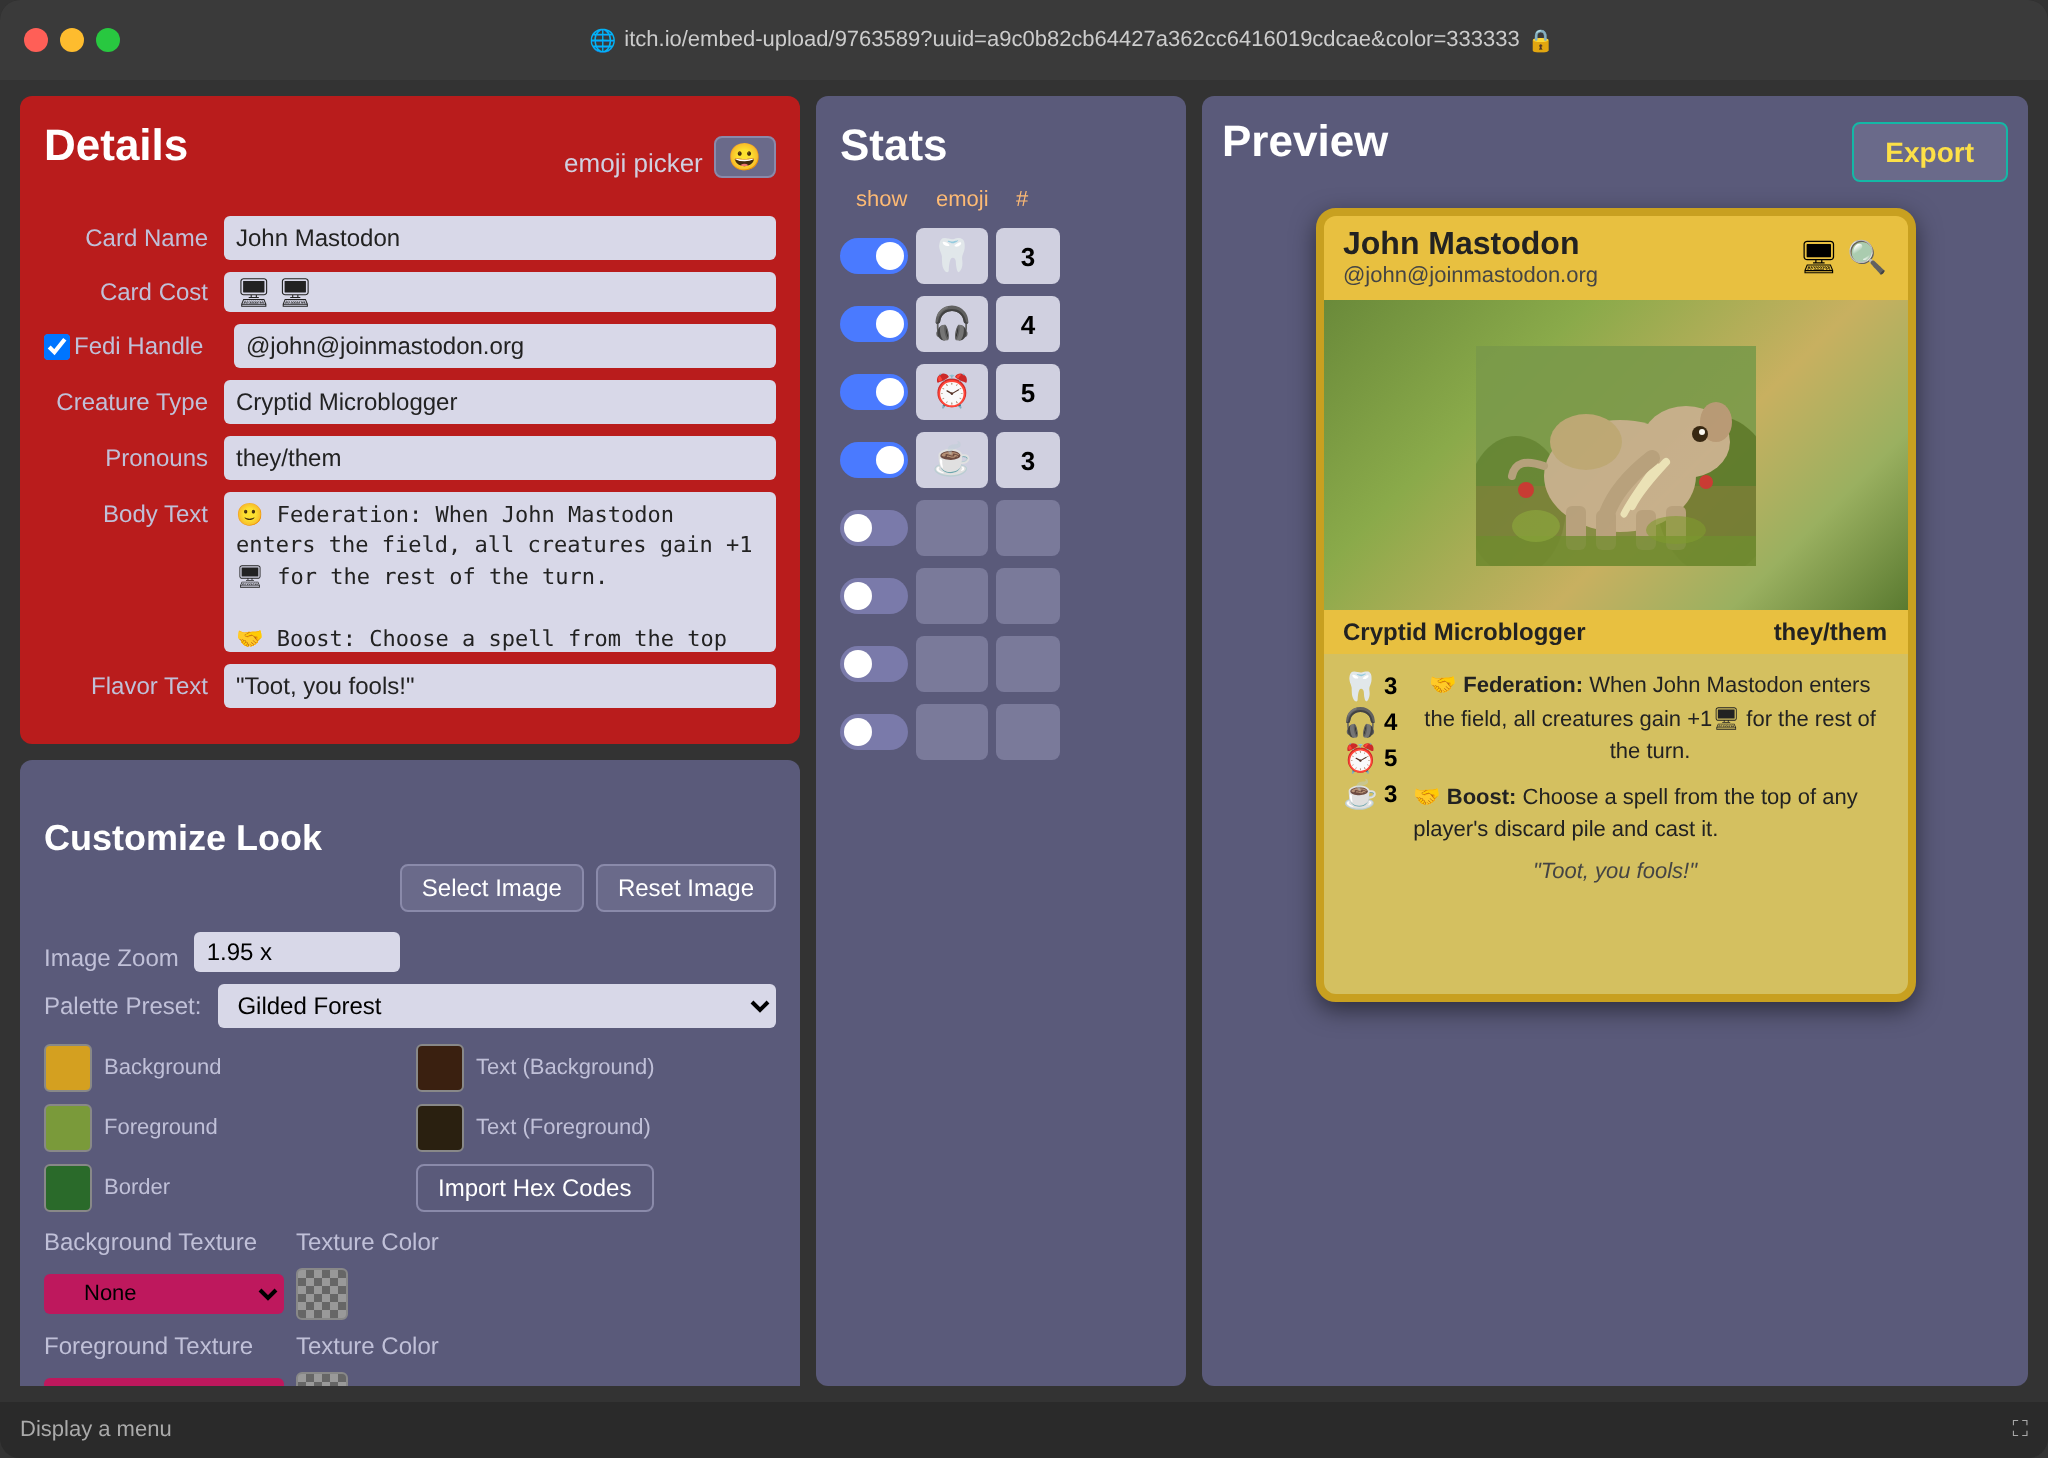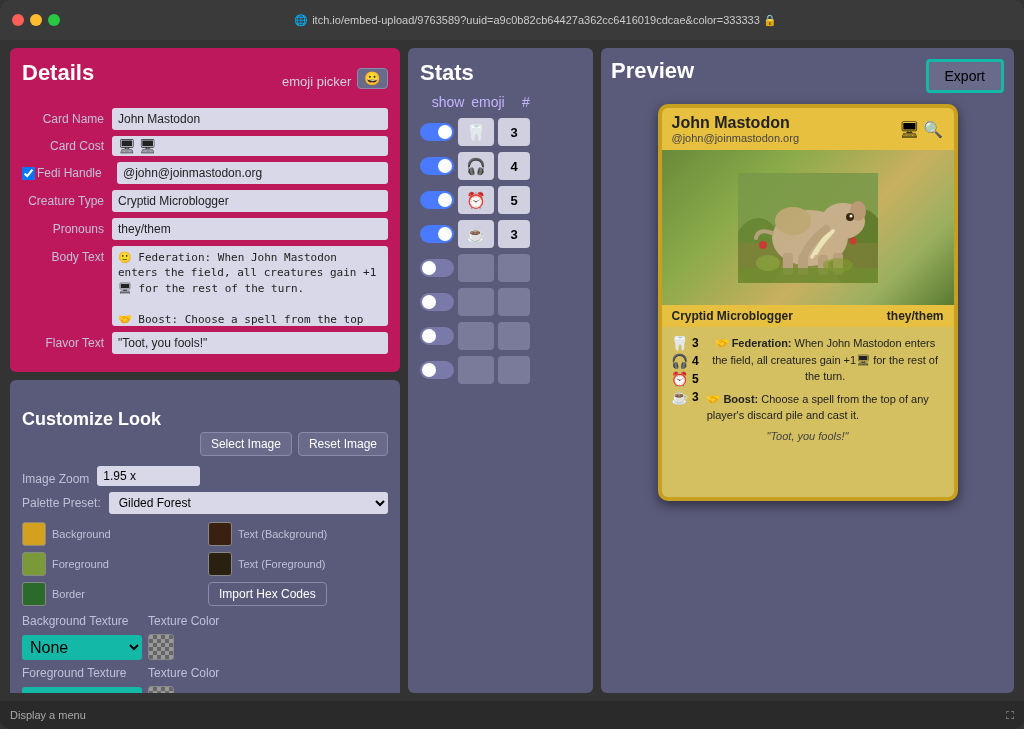--- a/index.html
+++ b/index.html
@@ -187,24 +187,23 @@
       width: 185px;
       flex-shrink: 0;
     }
     .stats-col-headers {
       display: flex;
       gap: 0;
       margin-bottom: 8px;
       padding-left: 8px;
     }
     .stats-col-header {
-      color: #c4b5fd;
-      font-size: 14px;
+      color: #fdba74;
+      font-size: 11px;
       width: 40px;
-      text-align: center;
     }
     .stats-col-header.hash { width: 36px; }
     .stat-row {
       display: flex;
       align-items: center;
       gap: 4px;
       margin-bottom: 6px;
     }
     .toggle {
       width: 34px; height: 18px;
@@ -255,27 +254,27 @@
       padding: 10px;
     }
     .preview-header {
       display: flex;
       justify-content: space-between;
       align-items: center;
       margin-bottom: 10px;
     }
     .export-btn {
       background: #6a6a8a;
-      border: 3px solid #14b8a6;
+      border: 1px solid #14b8a6;
       border-radius: 4px;
       padding: 6px 16px;
-      color: #000000;
+      color: #fde047;
       cursor: pointer;
       font-size: 14px;
-      font-weight: normal;
+      font-weight: bold;
     }
 
     
     .card {
       background: #c8a020;
       border: 4px solid #c8a020;
       border-radius: 10px;
       width: 300px;
       margin: 0 auto;
       overflow: hidden;
@@ -364,25 +363,25 @@
     }
     .texture-row {
       display: flex;
       align-items: center;
       gap: 6px;
       margin-bottom: 6px;
     }
     .texture-label { color: #c0c0d8; font-size: 12px; width: 120px; }
     .texture-label2 { color: #c0c0d8; font-size: 12px; }
     .texture-select {
-      background: #14b8a6;
+      background: #be185d;
       border: none;
       border-radius: 3px;
-      padding: 3px 4px;
-      font-size: 16px;
+      padding: 3px 16px;
+      font-size: 11px;
       width: 120px;
     }
     .checker-btn {
       width: 26px; height: 26px;
       background: repeating-conic-gradient(#666 0% 25%, #999 0% 50%) 0 0 / 8px 8px;
       border: 1px solid #888;
       border-radius: 3px;
       cursor: pointer;
     }
     .image-zoom-row {
@@ -427,21 +426,21 @@
     }
     .left-col {
       display: flex;
       flex-direction: column;
       gap: 8px;
       width: 390px;
       flex-shrink: 0;
       overflow: hidden;
     }
     .left-details {
-      background: #be185d;
+      background: #b91c1c;
       border-radius: 6px;
       padding: 12px;
       flex-shrink: 0;
     }
     .left-customize {
       background: #5a5a7a;
       border-radius: 6px;
       padding: 12px;
       flex: 1;
     }

